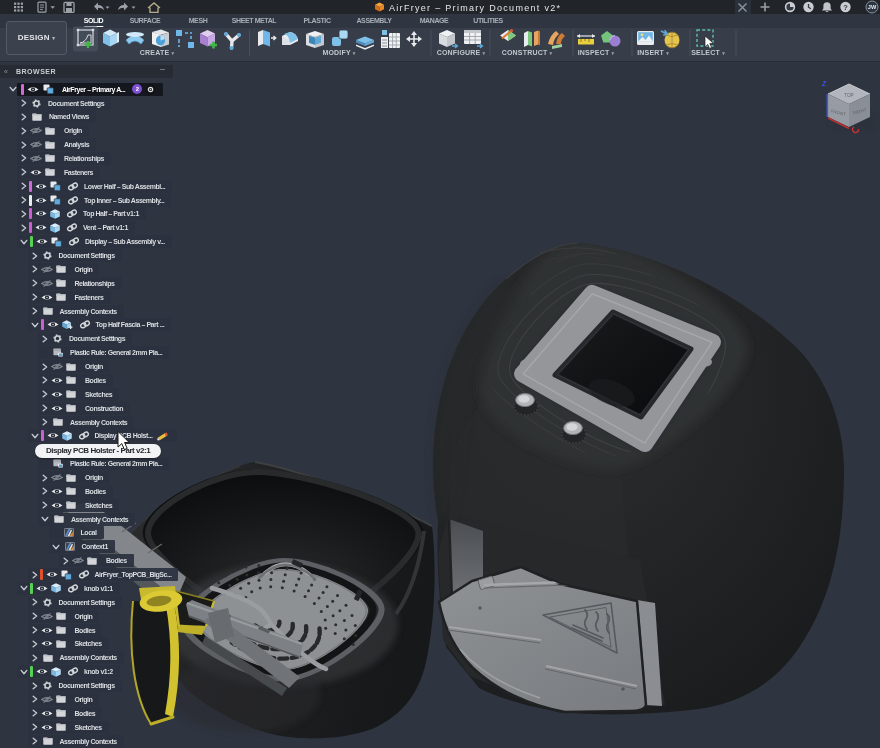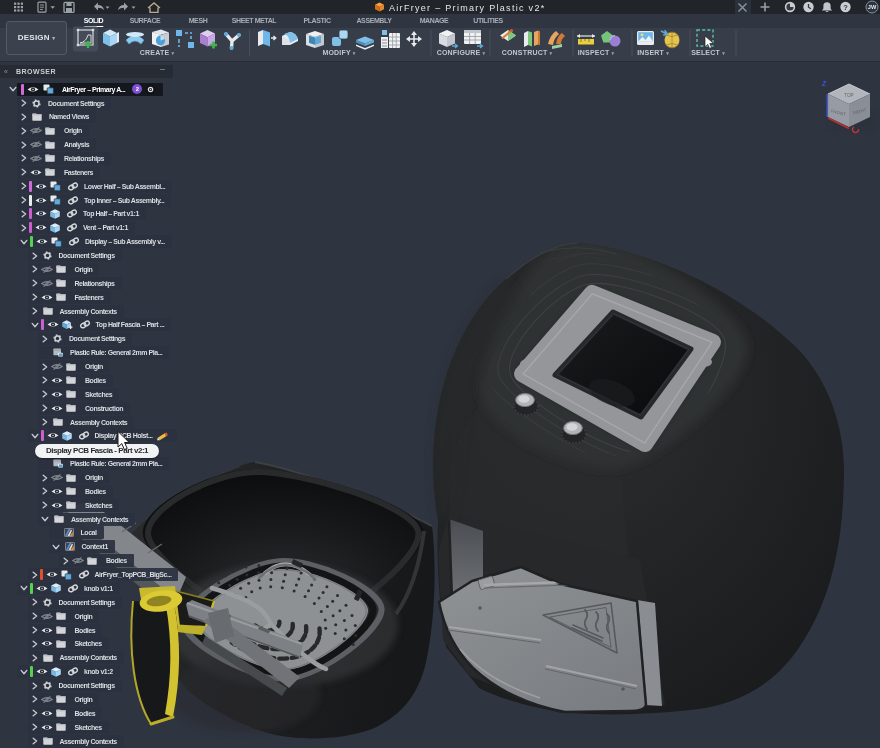--- a/index.html
+++ b/index.html
@@ -288,21 +288,21 @@
   <div id="tabrow"></div>
   <div id="toolbar"></div>
   <div class="tab active" style="left:93.5px">SOLID</div>
     <div class="tab" style="left:145px">SURFACE</div>
     <div class="tab" style="left:198px">MESH</div>
     <div class="tab" style="left:254px">SHEET METAL</div>
     <div class="tab" style="left:317px">PLASTIC</div>
     <div class="tab" style="left:374px">ASSEMBLY</div>
     <div class="tab" style="left:434px">MANAGE</div>
     <div class="tab" style="left:488px">UTILITIES</div>
-  <div id="title">AirFryer – Primary Plastic v2*</div>
+  <div id="title">AirFryer – Primary Document v2*</div>
   <div class="glabel" style="left:157px">CREATE <span class="car">▾</span></div>
     <div class="glabel" style="left:339px">MODIFY <span class="car">▾</span></div>
     <div class="glabel" style="left:461px">CONFIGURE <span class="car">▾</span></div>
     <div class="glabel" style="left:527px">CONSTRUCT <span class="car">▾</span></div>
     <div class="glabel" style="left:596px">INSPECT <span class="car">▾</span></div>
     <div class="glabel" style="left:653px">INSERT <span class="car">▾</span></div>
     <div class="glabel" style="left:708px">SELECT <span class="car">▾</span></div>
   <svg width="880" height="62" viewBox="0 0 880 62" style="position:absolute;left:0;top:0;z-index:12">
       <rect x="14.0" y="2.6" width="2.2" height="2.2" fill="#9ba1a9"></rect>
       <rect x="14.0" y="6.0" width="2.2" height="2.2" fill="#9ba1a9"></rect>
@@ -1096,21 +1096,21 @@
         <svg width="13" height="10" viewBox="0 0 13 10" style="">
           <g transform="rotate(-32 6 5)">
             <rect x="1" y="3.6" width="8" height="3.2" fill="#eebd3e"></rect>
             <rect x="8.6" y="3.6" width="2.2" height="3.2" fill="#d6563a"></rect>
             <path d="M1,3.6 L-1.8,5.2 L1,6.8 Z" fill="#e8e9ec"></path>
             <path d="M-1.8,5.2 L-0.6,4.5 L-0.6,5.9 Z" fill="#3a3f46"></path>
           </g>
         </svg>
       </span>
     </div>
-<div class="tooltip" style="left:35px;top:444.2px">Display PCB Fascia - Part v2:1</div>
+<div class="tooltip" style="left:35px;top:444.2px">Display PCB Holster - Part v2:1</div>
 <div class="trow" style="left:38.0px;top:457.1px">
       <span style="display:inline-block;width:10px"></span>
       <span class="ci" style="margin-left:5px">
         <svg width="10" height="9" viewBox="0 0 10 9" style="">
           <rect x="0.4" y="0.4" width="7.6" height="6.8" rx="0.8" fill="#b6bac0"></rect>
           <path d="M0.4,2 L8,2" stroke="#8f939a" stroke-width="0.8"></path>
           <rect x="5.4" y="4.8" width="4.2" height="3.8" rx="0.5" fill="#ffffff"></rect>
           <rect x="6" y="5.4" width="3" height="2.6" fill="#4f9fd8"></rect>
         </svg>
       </span>

